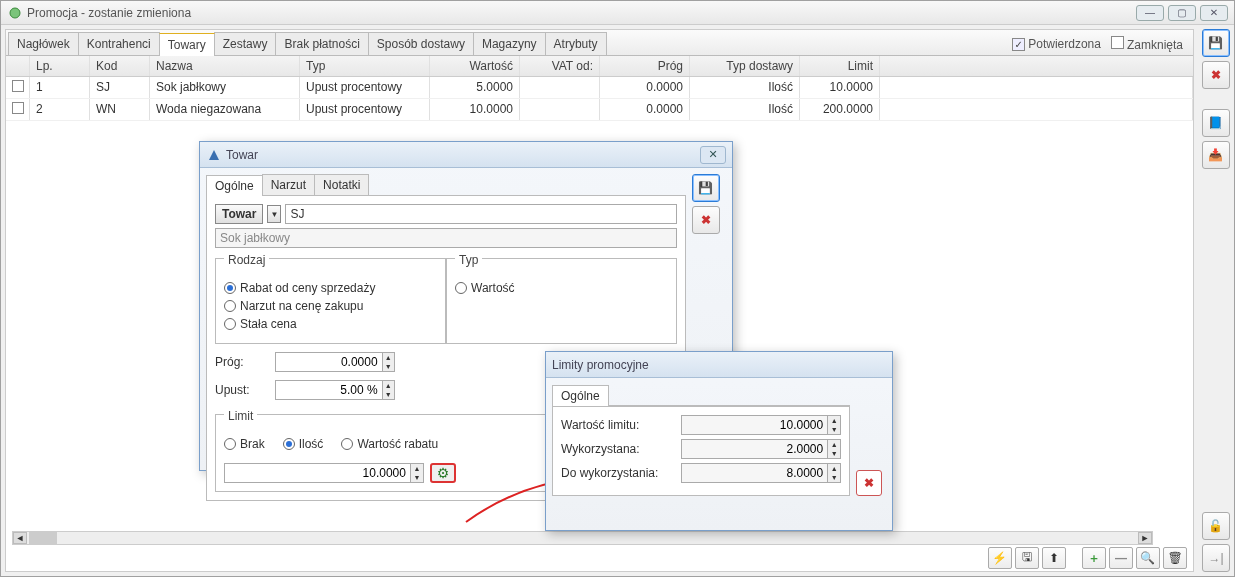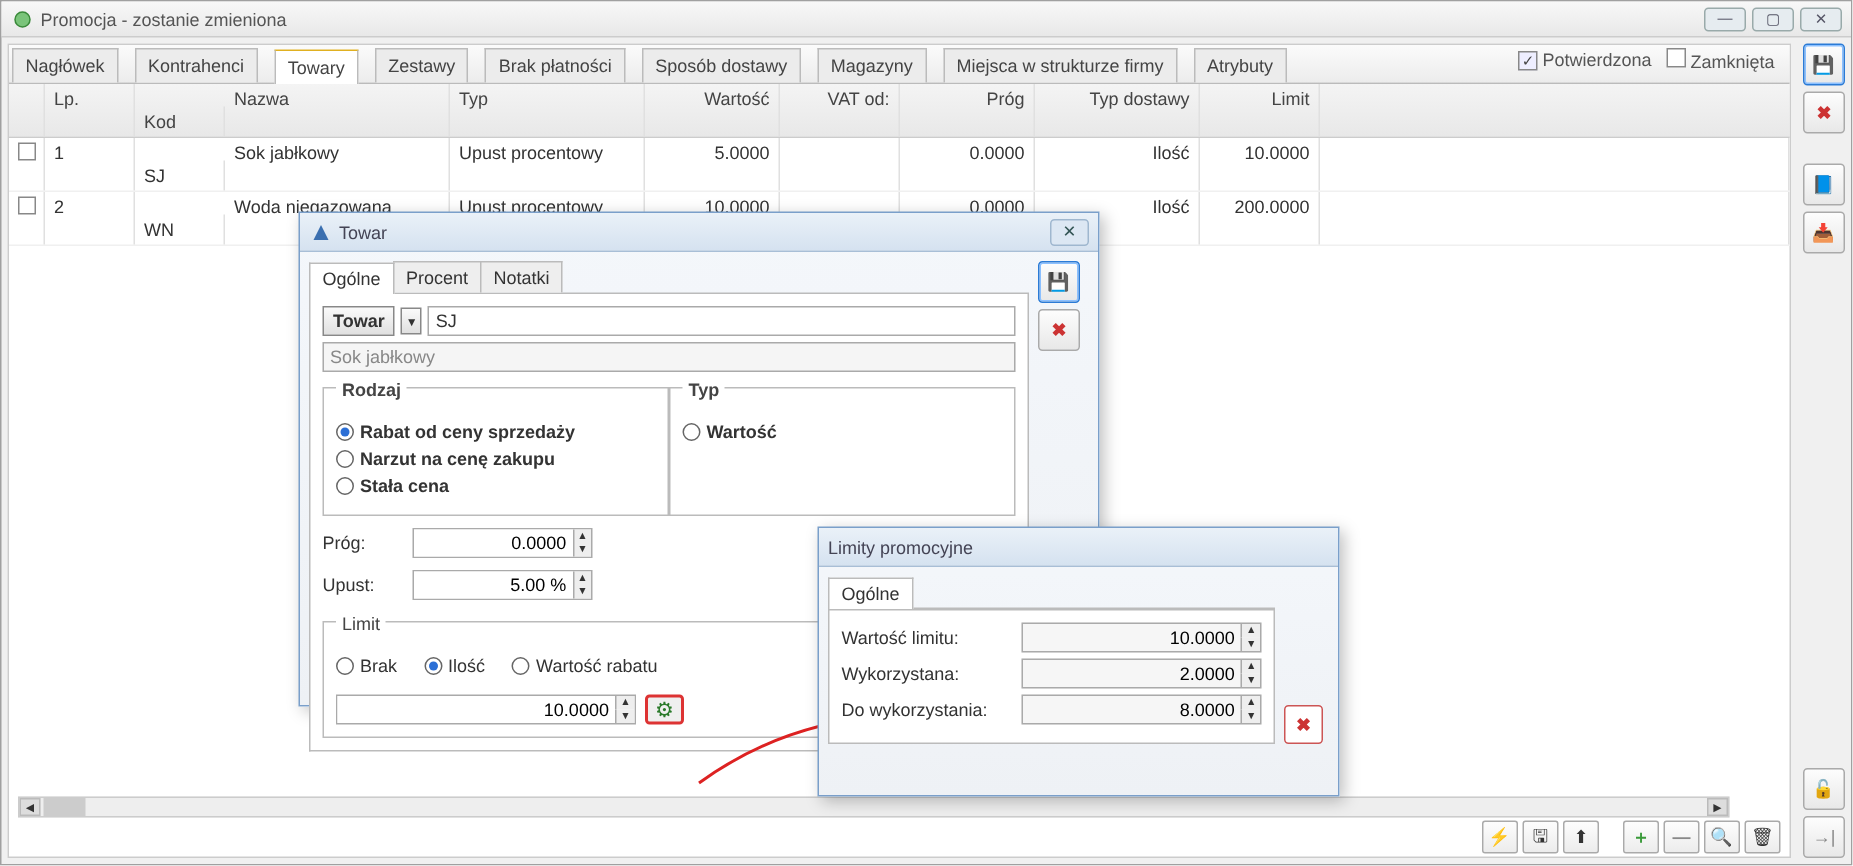--- a/index.html
+++ b/index.html
@@ -58,25 +58,24 @@
   .side-btn {
     width: 28px; height: 28px;
     border: 1px solid #aaa;
     border-radius: 3px;
     background: linear-gradient(#fdfdfd,#e8e8e8);
     display: flex; align-items: center; justify-content: center;
   }
   .side-btn.highlight { border-color:#2b7bd6; box-shadow:0 0 0 1px #8bc0ff inset;}
   .tabs-row {
     display: flex;
-    align-items: flex-start;
+    align-items: center;
     border-bottom: 1px solid #bbb;
     padding: 2px 2px 0 2px;
     background: linear-gradient(#fbfbfb,#ececec);
-    gap: 12px;
   }
   .tab {
     padding: 4px 8px;
     border: 1px solid #bbb;
     border-bottom: none;
     background: #ececec;
     margin-right: -1px;
     color: #444;
   }
   .tab.active {
@@ -106,21 +105,21 @@
     color: #444;
   }
   .grid-header > div, .grid-row > div {
     padding: 3px 6px;
     border-right: 1px solid #e0e0e0;
     overflow: hidden;
     white-space: nowrap;
   }
   .col-chk { width: 24px; text-align:center;}
   .col-lp { width: 60px; text-align: left; padding-right:10px;}
-  .col-kod { width: 60px; margin-top: 15px; }
+  .col-kod { width: 60px; }
   .col-nazwa { width: 150px; }
   .col-typ { width: 130px; }
   .col-wart { width: 90px; text-align:right;}
   .col-vat { width: 80px; text-align:right;}
   .col-prog { width: 90px; text-align:right;}
   .col-tlim { width: 110px; text-align:right;}
   .col-lim { width: 80px; text-align:right;}
   .col-wal { flex: 1; text-align:right; padding-right:10px;}
   .grid-body { background: #fff; }
   .grid-row { display:flex; border-bottom:1px solid #f0f0f0; }
@@ -172,21 +171,21 @@
     font-weight:bold;
   }
   .dd{width:14px;height:18px;border:1px solid #888;background:linear-gradient(#fafafa,#e0e0e0);display:flex;align-items:center;justify-content:center;font-size:8px;}
   .txt{flex:1;border:1px solid #aaa;padding:2px 4px;background:#fff;}
   .txt.ro{color:#888;background:#f5f5f5;}
   .fieldset{border:1px solid #bbb;padding:8px;margin-top:6px;}
   .fieldset-title{position:relative;top:-14px;background:#fff;display:inline-block;padding:0 4px;color:#444;margin-bottom:-8px;}
   .radio-row{display:flex;align-items:center;margin-bottom:4px;}
   .radio{width:12px;height:12px;border:1px solid #666;border-radius:50%;margin-right:4px;display:inline-flex;align-items:center;justify-content:center;}
   .radio.sel::after{content:"";width:6px;height:6px;border-radius:50%;background:#2b6fd6;}
-  .two-col{display:flex;font-weight:bold;}
+  .two-col{display:flex;}
   .two-col > div{flex:1;}
   .label-col{display:flex;align-items:center;margin-top:8px;}
   .label-col .lbl{width:60px;}
   .num-input{display:flex;border:1px solid #aaa;width:120px;background:#fff;}
   .num-input input{border:none;width:100%;text-align:right;padding:2px 4px;font-family:inherit;font-size:12px;outline:none;}
   .spin{width:14px;display:flex;flex-direction:column;}
   .spin div{height:50%;border-left:1px solid #aaa;display:flex;align-items:center;justify-content:center;font-size:7px;background:#eee;}
   .gear-btn{
     width:26px;height:20px;border:2px solid #d33;border-radius:3px;
     margin-left:6px;display:flex;align-items:center;justify-content:center;background:#efefef;
@@ -227,21 +226,20 @@
     <div class="main-panel">
 
       <div class="tabs-row">
         <div class="tab">Nagłówek</div>
         <div class="tab">Kontrahenci</div>
         <div class="tab active">Towary</div>
         <div class="tab">Zestawy</div>
         <div class="tab">Brak płatności</div>
         <div class="tab">Sposób dostawy</div>
         <div class="tab">Magazyny</div>
-        <div class="tab">Miejsca w strukturze firmy</div>
         <div class="tab">Atrybuty</div>
         <div class="tabs-spacer"></div>
         <div class="tabs-checks">
           <span><span class="chk" style="background:#eef;">✓</span><span>Potwierdzona</span></span>
           <span><span class="chk"></span><span>Zamknięta</span></span>
         </div>
       </div>
 
       <div class="grid-header">
         <div class="col-chk"></div>
@@ -349,21 +347,21 @@
             <polygon points="6,1 11,11 1,11" fill="#3a6fb0"></polygon>
           </svg>
         </span>
       <span class="t">Towar</span>
       <span class="close">✕</span>
     </div>
     <div class="dlg-body">
       <div class="dlg-main">
         <div class="dlg-tabs">
           <div class="dlg-tab active">Ogólne</div>
-          <div class="dlg-tab">Procent</div>
+          <div class="dlg-tab">Narzut</div>
           <div class="dlg-tab">Notatki</div>
         </div>
         <div class="inner-panel">
           <div class="field-row">
             <span class="btn-small">Towar</span>
             <span class="dd">▼</span>
             <span class="txt">SJ</span>
           </div>
           <div class="field-row">
             <span class="txt ro">Sok jabłkowy</span>

